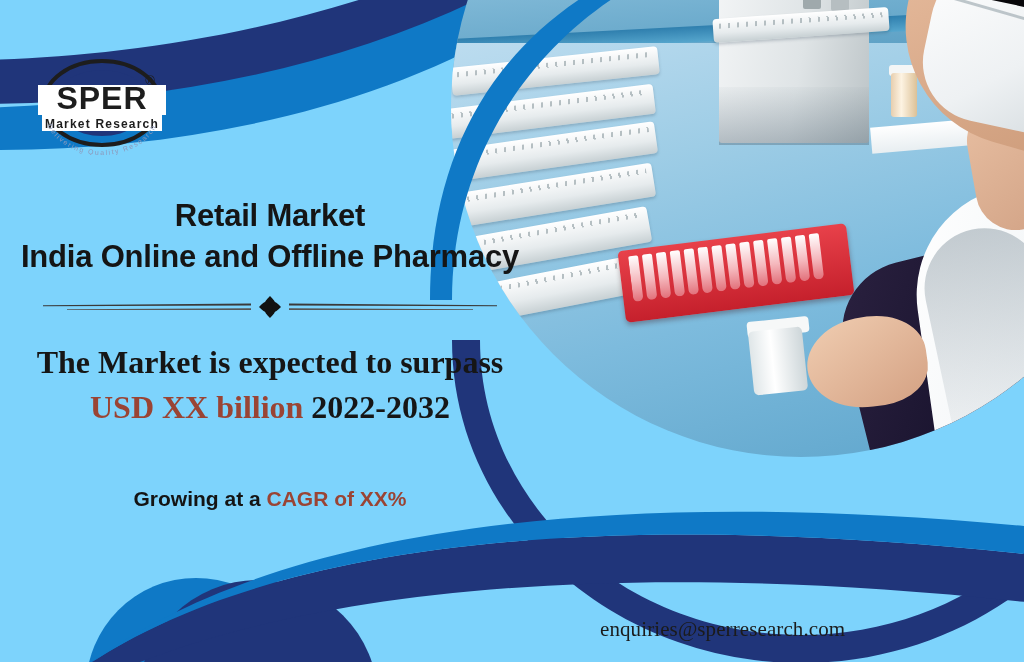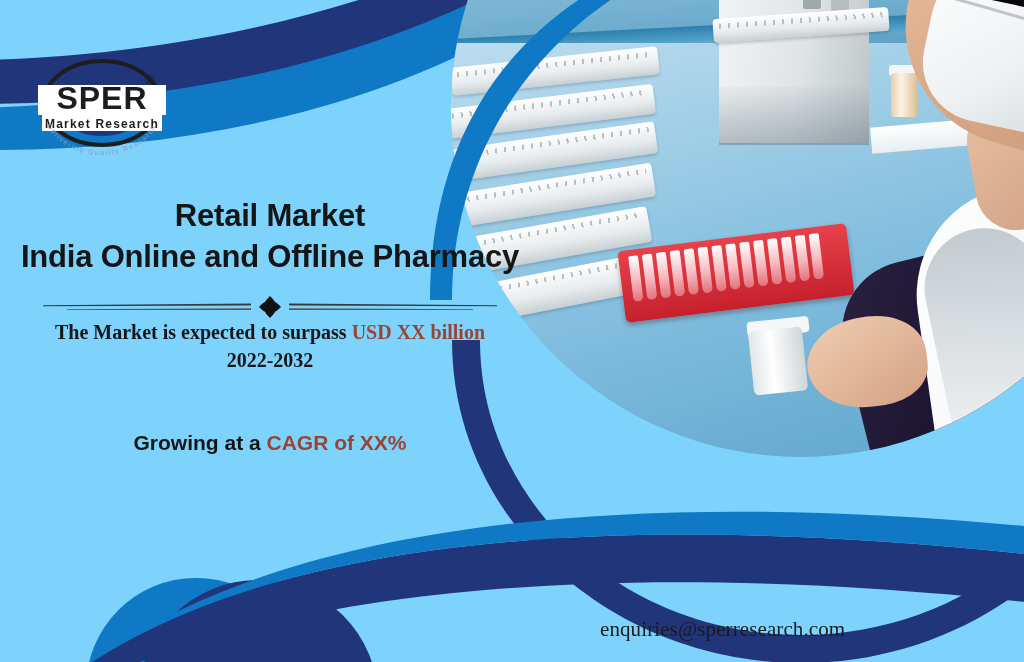--- a/index.html
+++ b/index.html
@@ -214,23 +214,24 @@
     padding:0 18px;
   }
   #divider{
     margin:18px auto 0;
     width:462px; height:22px;
     position:relative;
   }
   #divider svg{ width:100%; height:100%; display:block; }
 
   #surpass-line{
+    margin-top:22px;
     font-family:"Liberation Serif", serif;
     font-weight:bold;
-    font-size:20px;
+    font-size:32px;
     line-height:1.42;
     color:#161616;
     padding:0 30px;
   }
   .rust{ color:#9a4434; }
 
   #cagr-line{
     margin-top:52px;
     font-family:"Liberation Sans", sans-serif;
     font-weight:bold;

